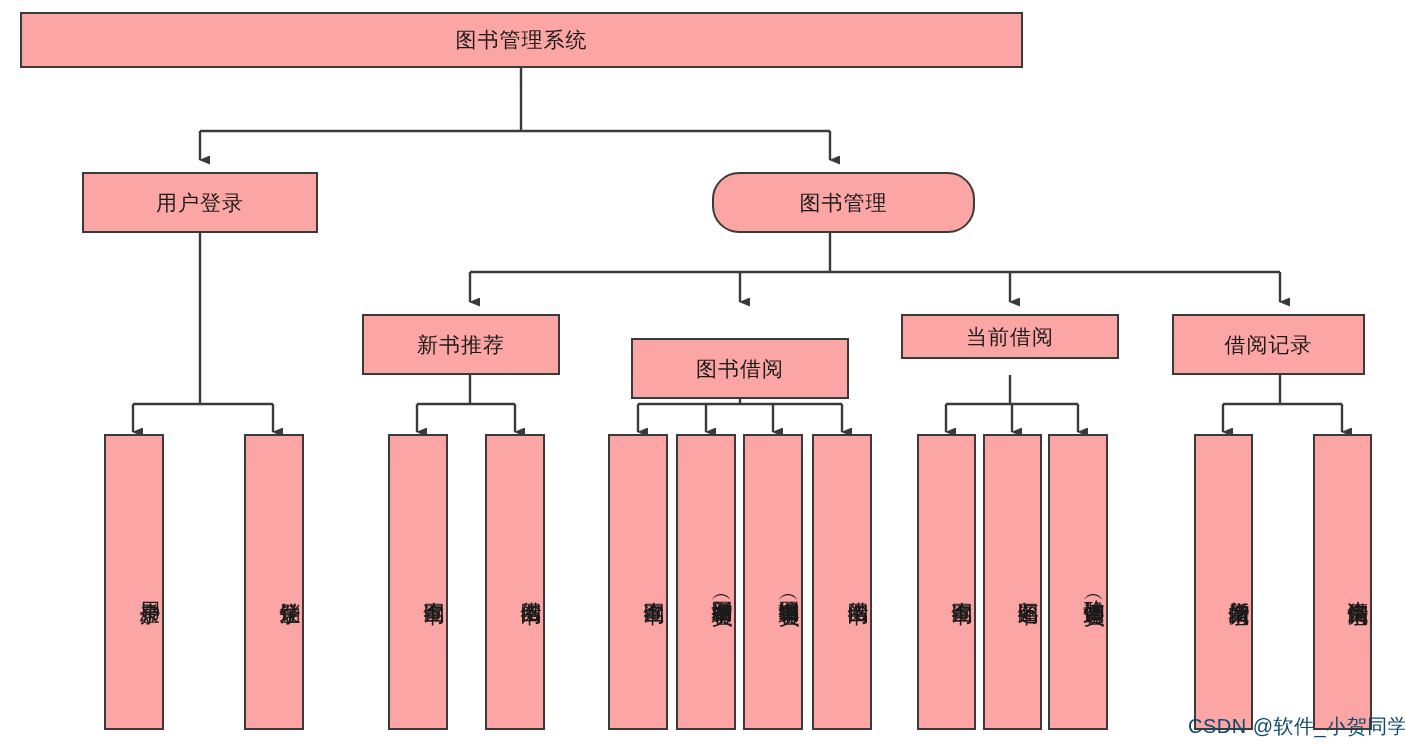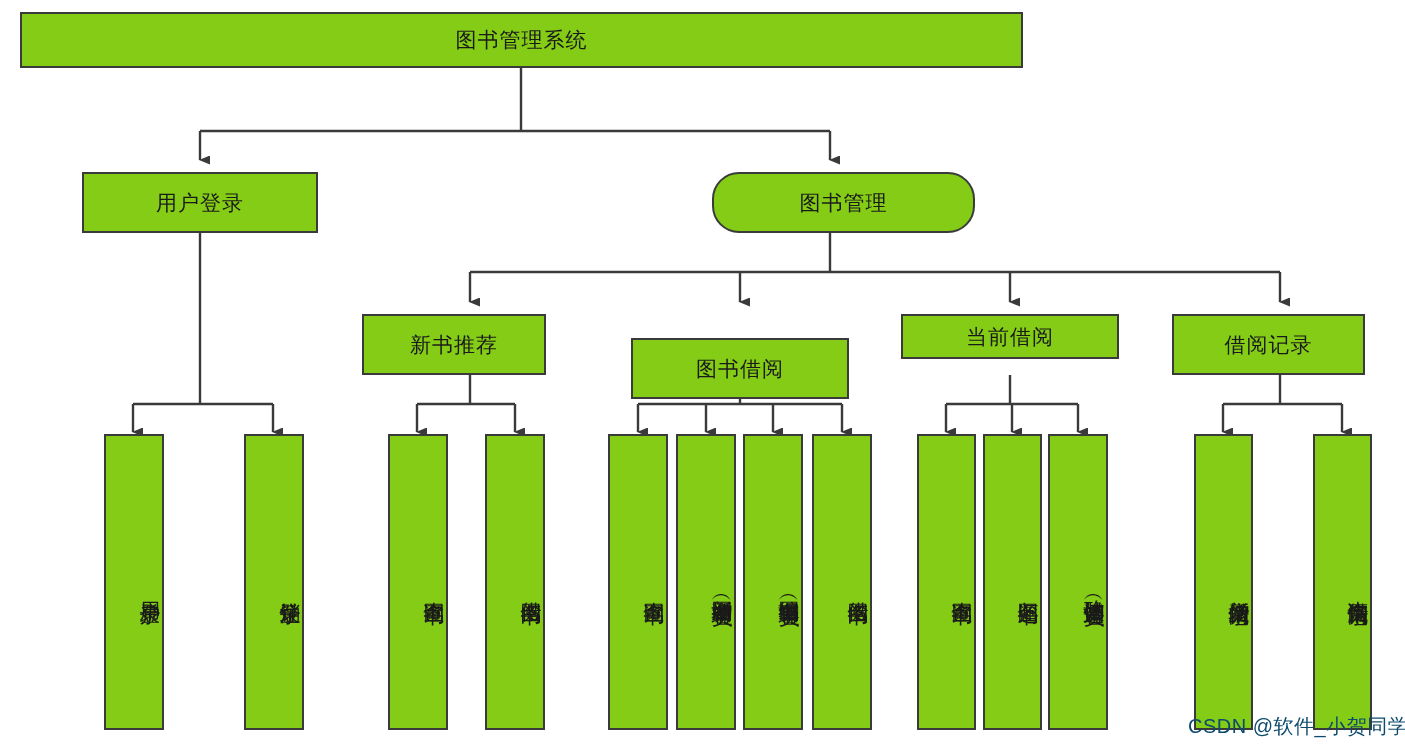--- a/index.html
+++ b/index.html
@@ -14,21 +14,21 @@
     position: relative;
     width: 1405px;
     height: 747px;
     background: #ffffff;
     overflow: hidden;
   }
   .node {
     position: absolute;
     box-sizing: border-box;
     border: 2px solid #3a3a3a;
-    background: #84cc16;
+    background: #fca5a5;
     display: flex;
     align-items: center;
     justify-content: center;
     color: #1a1a1a;
   }
   .node.horiz {
     font-size: 21px;
     letter-spacing: 1px;
   }
   .node.vert {
@@ -125,21 +125,21 @@
     <span>图书管理系统</span>
   </div>
 
   <div class="node horiz" style="left:82px; top:172px; width:236px; height:61px;">
     <span>用户登录</span>
   </div>
   <div class="node horiz" style="left:712px; top:172px; width:263px; height:61px;border-radius:27px;">
     <span>图书管理</span>
   </div>
 
-  <div class="node horiz" style="left:362px; top:314px; width:184px; height:61px;">
+  <div class="node horiz" style="left:362px; top:314px; width:198px; height:61px;">
     <span>新书推荐</span>
   </div>
   <div class="node horiz" style="left:631px; top:314px; width:218px; height:61px;margin-top:24px;">
     <span>图书借阅</span>
   </div>
   <div class="node horiz" style="left:901px; top:314px; width:218px; height:45px;">
     <span>当前借阅</span>
   </div>
   <div class="node horiz" style="left:1172px; top:314px; width:193px; height:61px;">
     <span>借阅记录</span>

